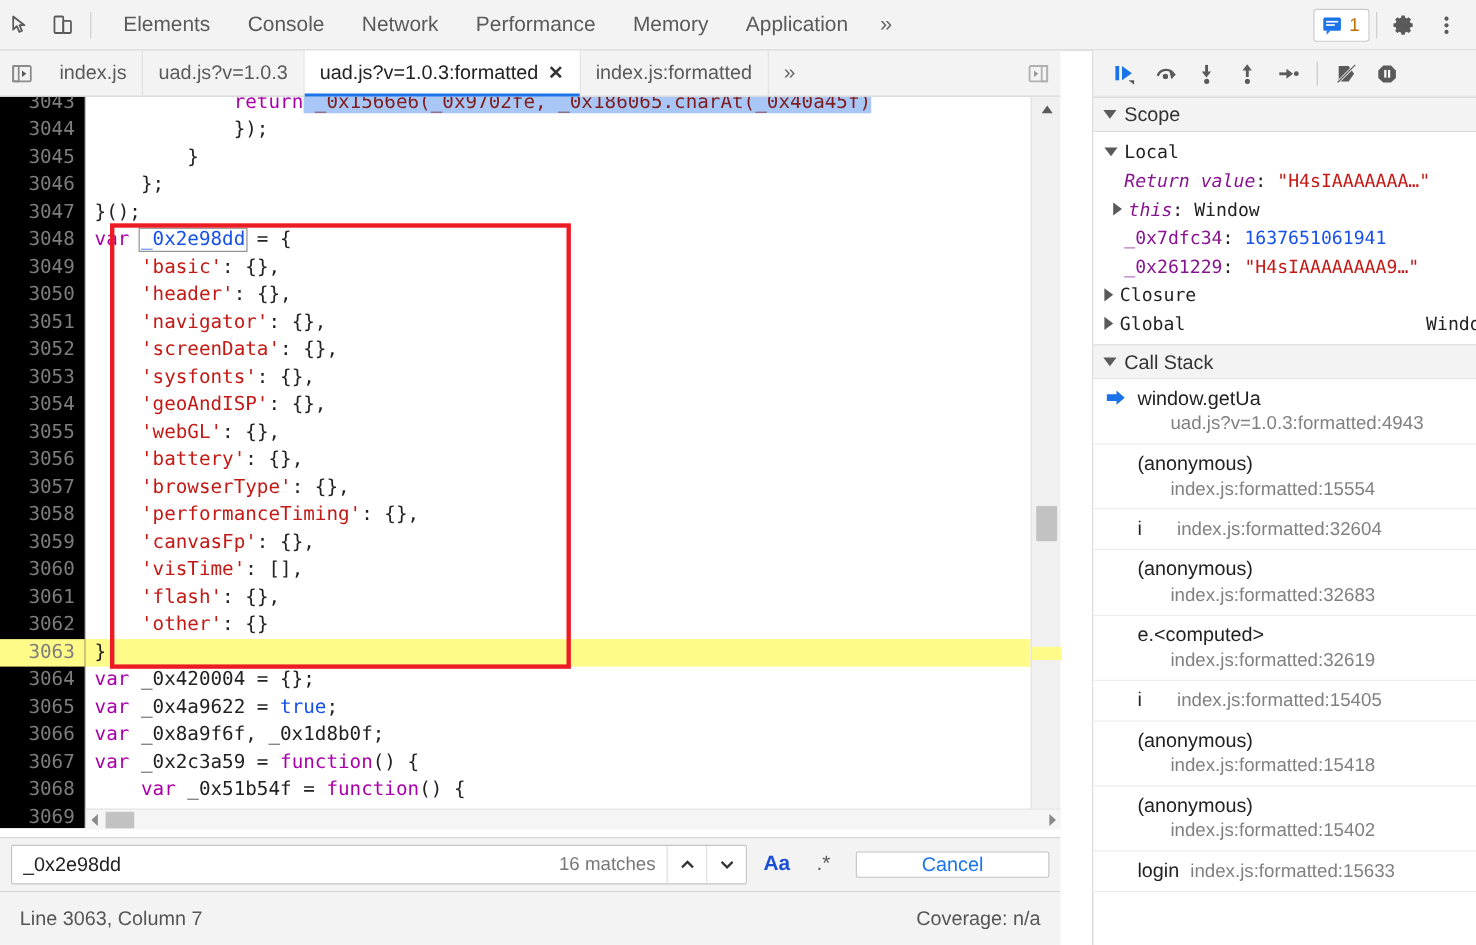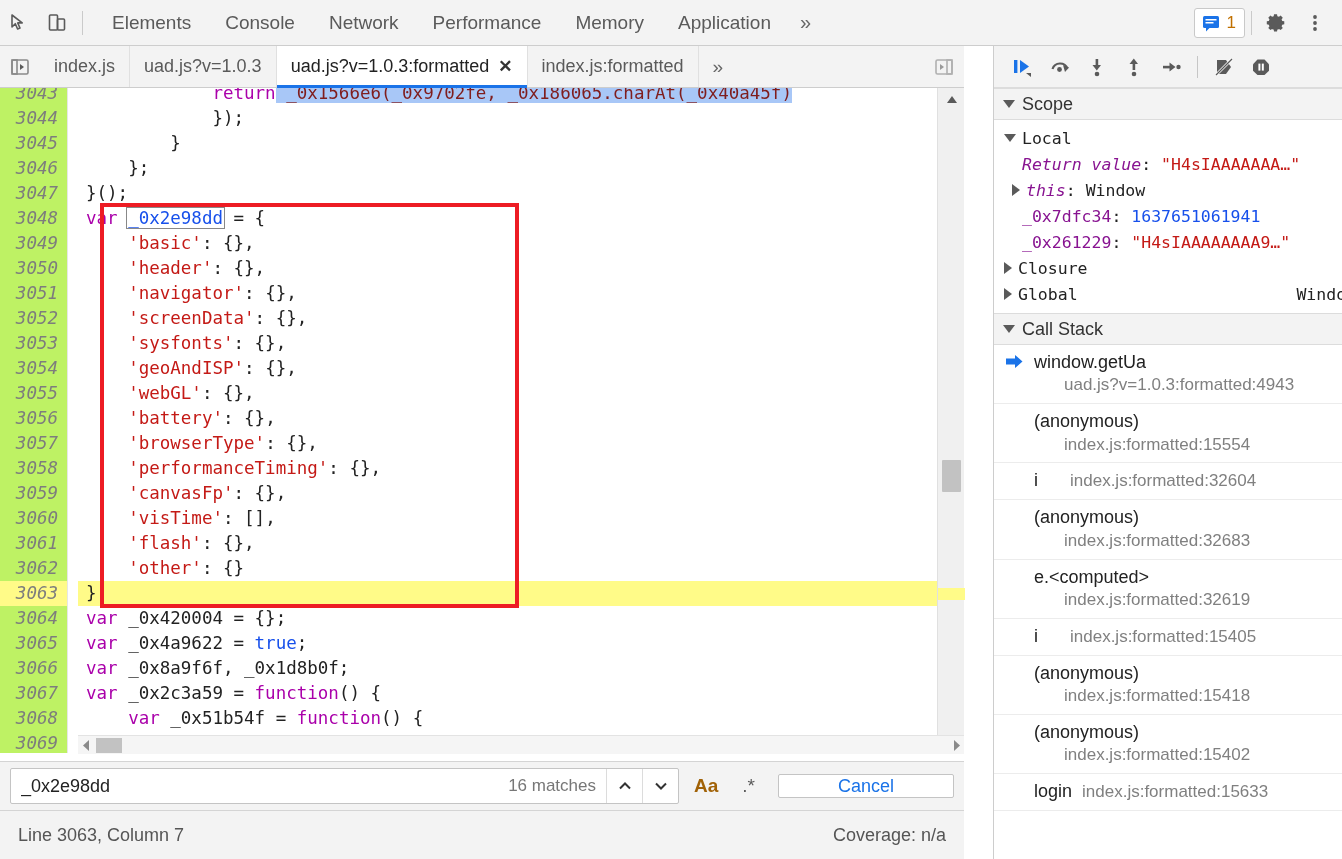--- a/index.html
+++ b/index.html
@@ -68,22 +68,22 @@
   .ftab .xclose { font-size: 17px; font-weight: bold; color: #333; line-height: 1; }
   .ftab-more { display:flex; align-items:center; padding: 0 14px; font-size: 19px; color:#666; cursor:pointer;}
   .fb-right { margin-left: auto; display:flex; align-items:center; }
 
   
   .editor {
     position: absolute; top: 88px; left: 0; width: 964px; height: 665px;
     background: #ffffff; overflow: hidden;
   }
   .gutter {
-    position: absolute; top: 0; left: 0; width: 68px; height: 665px;
-    background: #bef264; border-right: 1px solid #e6e6e6; font-style: italic;
+    position: absolute; top: 0; left: 0; width: 78px; height: 665px;
+    background: #000000; border-right: 1px solid #e6e6e6;
   }
   .code-area { position: absolute; top: 0; left: 78px; right: 27px; height: 665px; overflow: hidden; }
 
   .ln, .cl {
     height: 25px; line-height: 25px;
     font-family: "DejaVu Sans Mono", monospace; font-size: 17.5px;
     white-space: pre;
   }
   .ln { text-align: right; padding-right: 9px; color: #7d7d7d; }
   .cl { padding-left: 8px; color: #222; }
@@ -142,21 +142,21 @@
   }
   .smatches { font-size: 17px; color: #777; padding: 0 10px; white-space: nowrap; }
   .snav {
     width: 36px; height: 34px; display:flex; align-items:center; justify-content:center;
     border-left: 1px solid #dcdcdc; cursor: pointer; font-size: 15px; color: #333;
   }
   .stoggle {
     padding: 0 9px; height: 36px; display:flex; align-items:center; justify-content:center;
     font-size: 19px; font-weight: bold; cursor: pointer; margin-left: 6px;
   }
-  .stoggle.on { color: #a16207; }
+  .stoggle.on { color: #1d4ed8; }
   .stoggle.off { color: #5a5a5a; font-weight: normal; }
   .cancelbtn {
     margin-left: 14px; width: 176px; height: 24px;
     background: #fff; border: 1px solid #c4c4c4; border-radius: 2px;
     color: #1a73e8; font-size: 18px; cursor: pointer;
     font-family: "Liberation Sans", sans-serif;
   }
 
   
   .statusbar {

